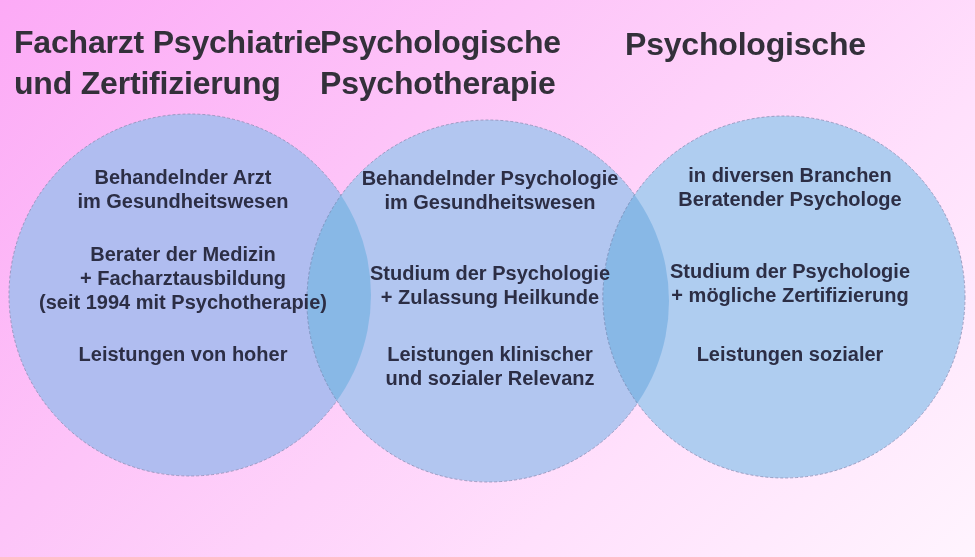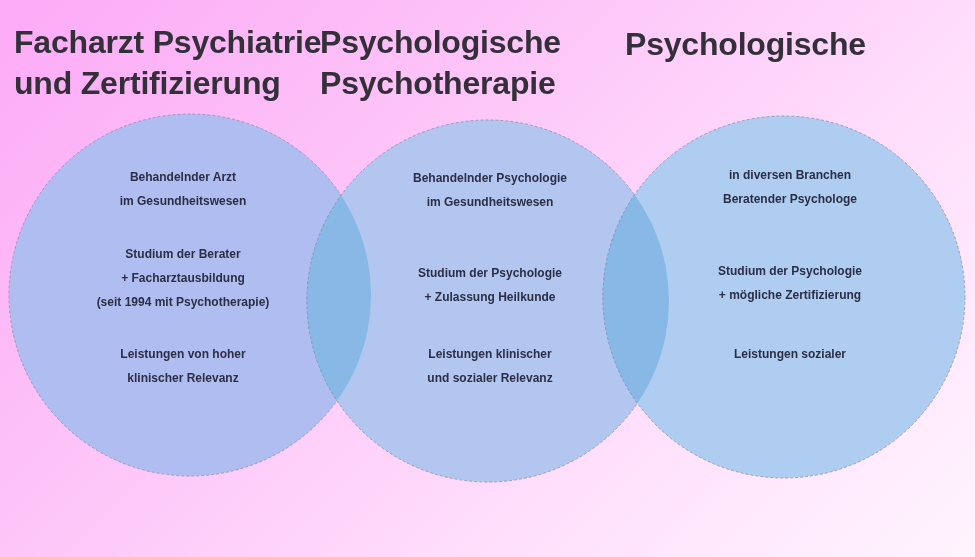--- a/index.html
+++ b/index.html
@@ -13,21 +13,21 @@
       position: absolute; font-weight: bold;
       font-size: 32px; line-height: 41px; color: #33303a;
       width: 340px; letter-spacing: -0.2px;
     }
     #t1 { left: 14px; top: 22px; }
     #t2 { left: 320px; top: 22px; }
     #t3 { left: 625px; top: 24px; }
     svg.venn { position: absolute; left: 0; top: 0; }
     .ctext {
       position: absolute; text-align: center; font-weight: bold;
-      font-size: 12px; line-height: 24px; color: #2c2e45; width: 320px;
+      font-size: 20px; line-height: 24px; color: #2c2e45; width: 320px;
     }
     .ctext .blk { display: block; }
   </style>
 </head>
 <body>
 
 <svg class="venn" width="975" height="557">
   <defs>
     <clipPath id="clip1">
         <circle cx="190" cy="295" r="181"></circle>
@@ -60,27 +60,26 @@
 </div>
 <div class="title" id="t3">
   <span style="display:block">Psychologische</span>
 </div>
 
 <div class="ctext" style="left:23px; top:165px;">
   <span class="blk">Behandelnder Arzt</span>
   <span class="blk">im Gesundheitswesen</span>
 </div>
 <div class="ctext" style="left:23px; top:242px;">
-  <span class="blk">Studium der Berater</span>
+  <span class="blk">Berater der Medizin</span>
   <span class="blk">+ Facharztausbildung</span>
   <span class="blk">(seit 1994 mit Psychotherapie)</span>
 </div>
 <div class="ctext" style="left:23px; top:342px;">
   <span class="blk">Leistungen von hoher</span>
-  <span class="blk">klinischer Relevanz</span>
 </div>
 
 <div class="ctext" style="left:330px; top:166px;">
   <span class="blk">Behandelnder Psychologie</span>
   <span class="blk">im Gesundheitswesen</span>
 </div>
 <div class="ctext" style="left:330px; top:261px;">
   <span class="blk">Studium der Psychologie</span>
   <span class="blk">+ Zulassung Heilkunde</span>
 </div>

